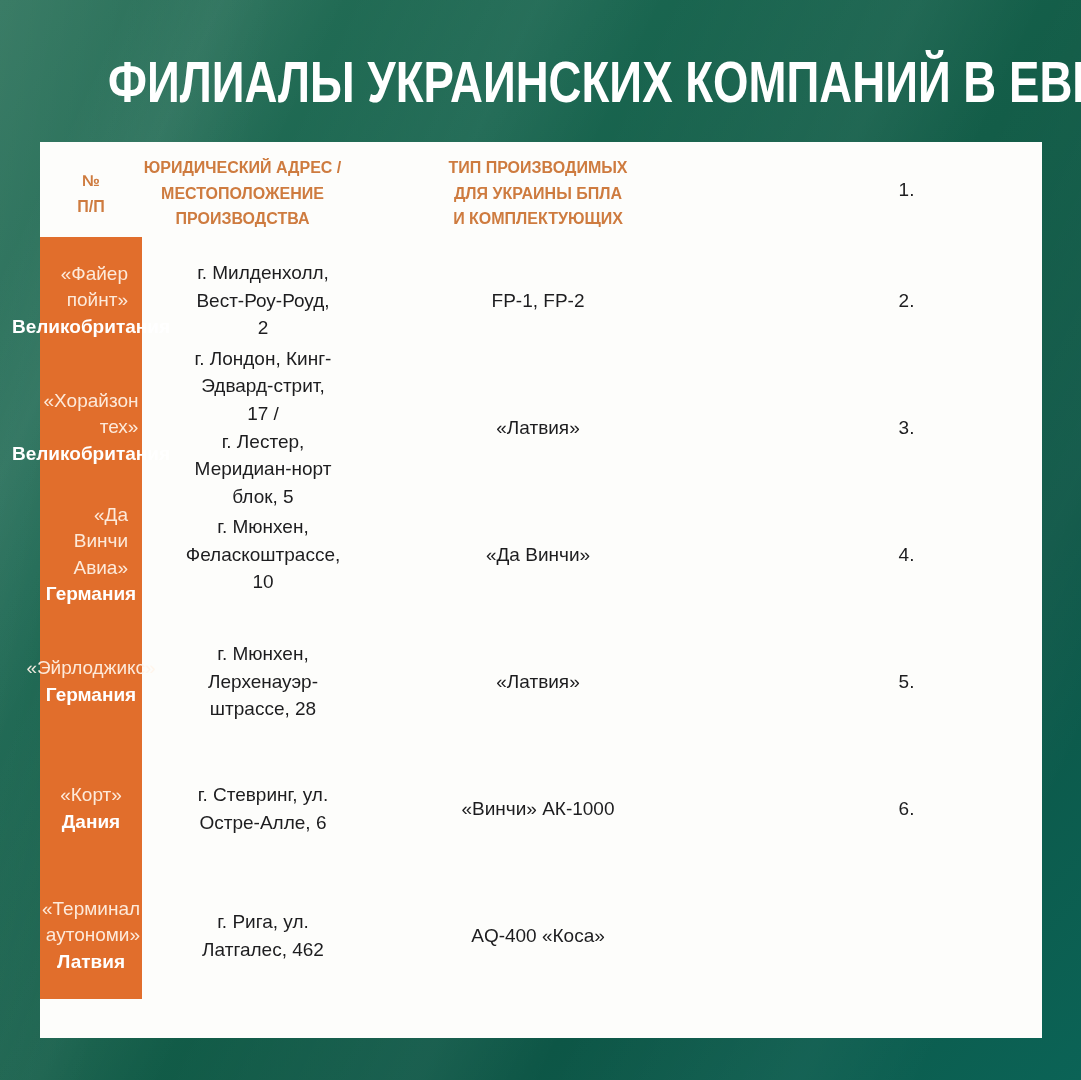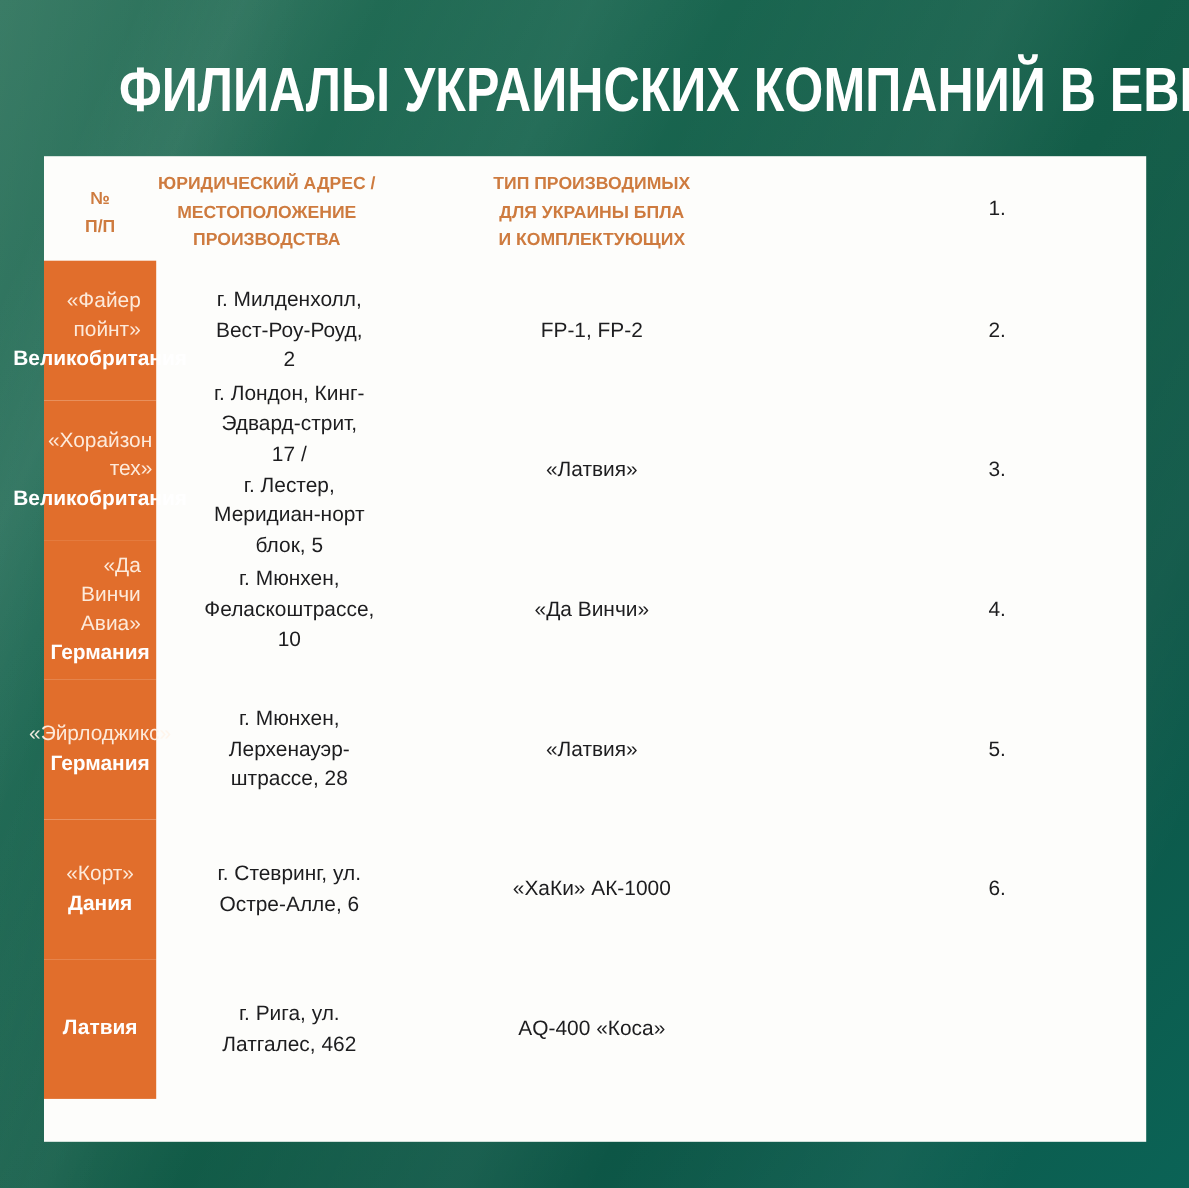--- a/index.html
+++ b/index.html
@@ -167,24 +167,25 @@
 
       <div class="td td-num">5.</div>
       <div class="td td-producer">
         <span class="producer-name">«Корт»</span>
         <span class="producer-country">Дания</span>
       </div>
       <div class="td td-address">
         <span>г. Стевринг, ул. Остре-Алле, 6</span>
         <span></span>
       </div>
-      <div class="td td-type">«ХаКи» АК-1000</div>
+      <div class="td td-type">«Винчи» АК-1000</div>
 
       <div class="td td-num">6.</div>
       <div class="td td-producer">
+        <span class="producer-name">«Терминал аутономи»</span>
         <span class="producer-country">Латвия</span>
       </div>
       <div class="td td-address">
         <span>г. Рига, ул. Латгалес, 462</span>
         <span></span>
       </div>
       <div class="td td-type">AQ-400 «Коса»</div>
 
     </div>
   </div>

